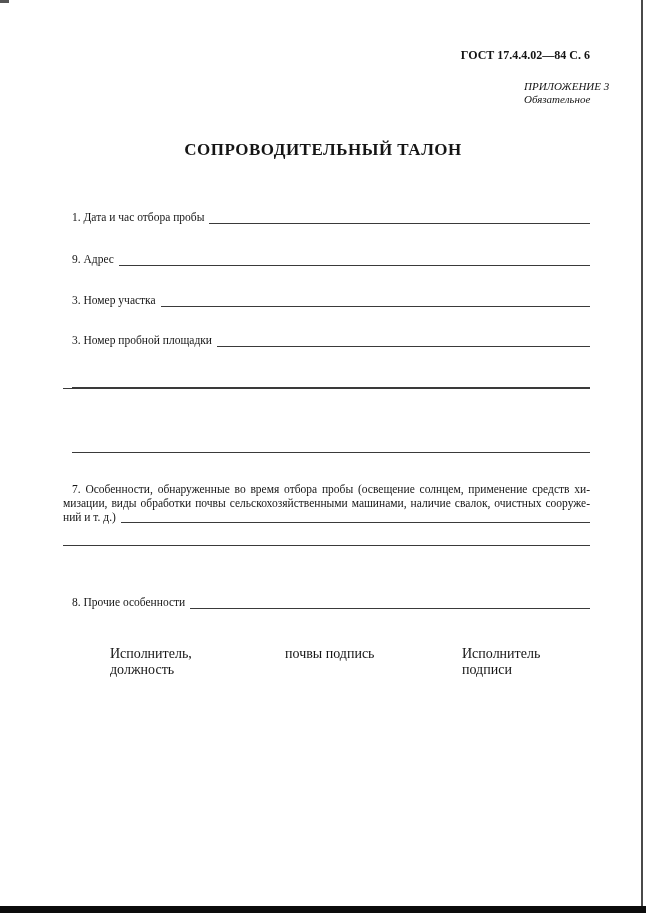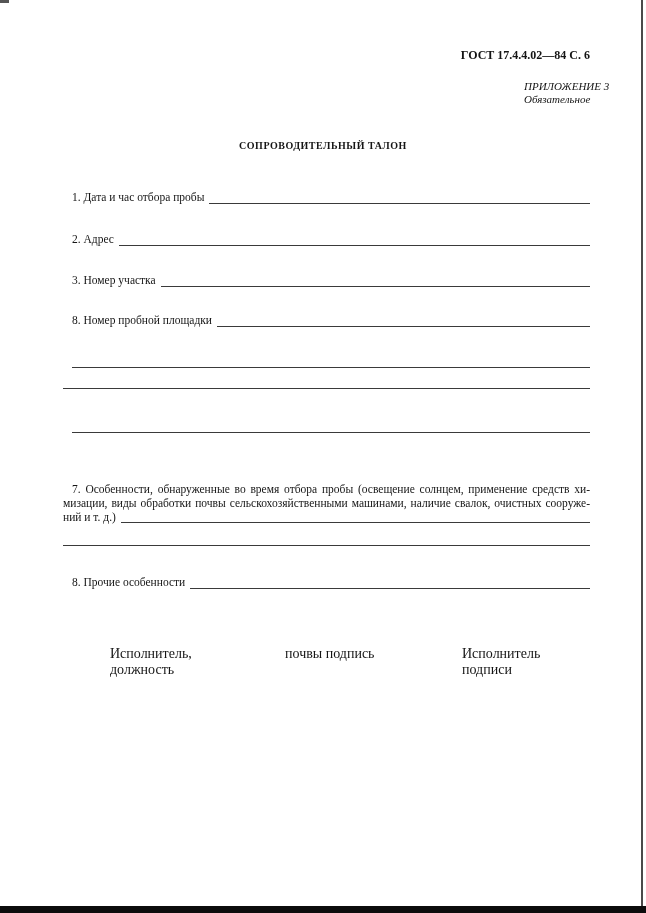--- a/index.html
+++ b/index.html
@@ -60,38 +60,39 @@
     margin-left: 20px;
   }
 
   .form-title {
     position: absolute;
     top: 140px;
     left: 0;
     width: 100%;
     text-align: center;
     font-weight: bold;
-    font-size: 10px;
+    font-size: 17px;
     letter-spacing: 0.5px;
   }
 
   .content {
     position: absolute;
     left: 63px;
     right: 56px;
     top: 0;
   }
 
   .form-row {
     position: absolute;
     left: 9px;
     right: 0;
     display: flex;
     height: 15px;
     white-space: nowrap;
+    margin-top: 20px;
   }
   .form-row .item-label {
     flex: 0 0 auto;
     padding-right: 5px;
   }
   .fill-line {
     flex: 1 1 auto;
     position: relative;
     min-width: 20px;
   }
@@ -163,31 +164,31 @@
   <div class="form-title">СОПРОВОДИТЕЛЬНЫЙ ТАЛОН</div>
 
   <div class="content">
 
     <div class="form-row" style="top:191px">
       <span class="item-label">1. Дата и час отбора пробы</span>
       <span class="fill-line"></span>
     </div>
 
     <div class="form-row" style="top:233px">
-      <span class="item-label">2. Адрес</span>
+      <span class="item-label">9. Адрес</span>
       <span class="fill-line"></span>
     </div>
 
     <div class="form-row" style="top:274px">
       <span class="item-label">3. Номер участка</span>
       <span class="fill-line"></span>
     </div>
 
     <div class="form-row" style="top:314px">
-      <span class="item-label">8. Номер пробной площадки</span>
+      <span class="item-label">3. Номер пробной площадки</span>
       <span class="fill-line"></span>
     </div>
 
     <div class="form-row" style="top:355px">
       <span class="fill-line"></span>
     </div>
     <div class="full-line" style="top:388px"></div>
 
     <div class="form-row" style="top:420px">
       <span class="fill-line"></span>

